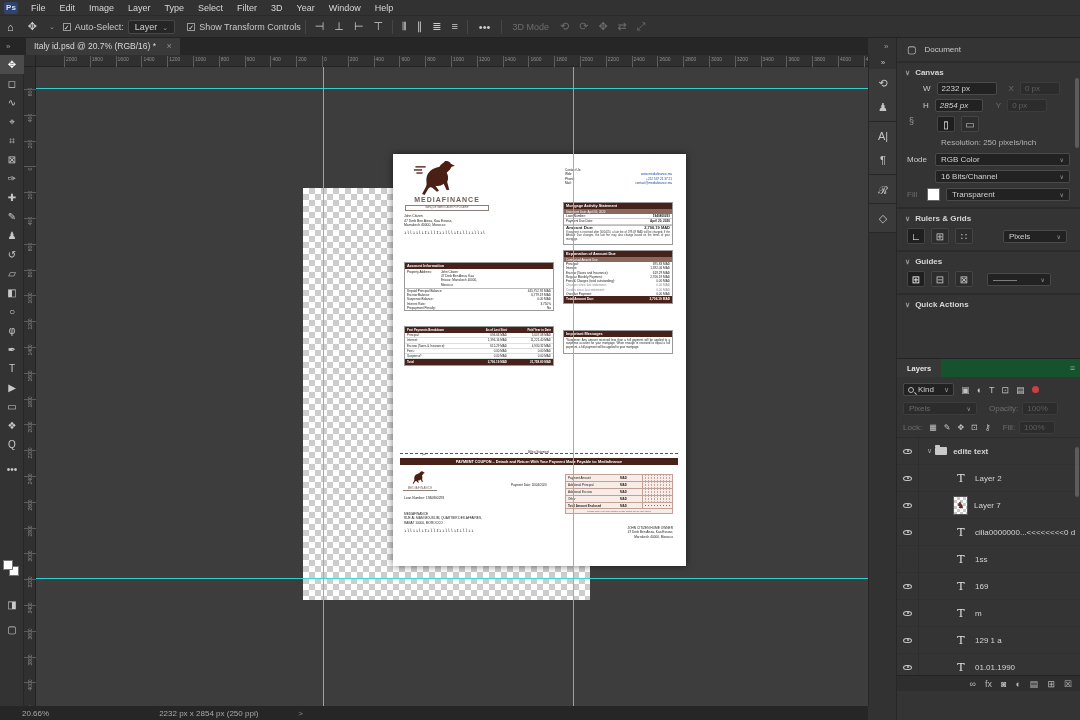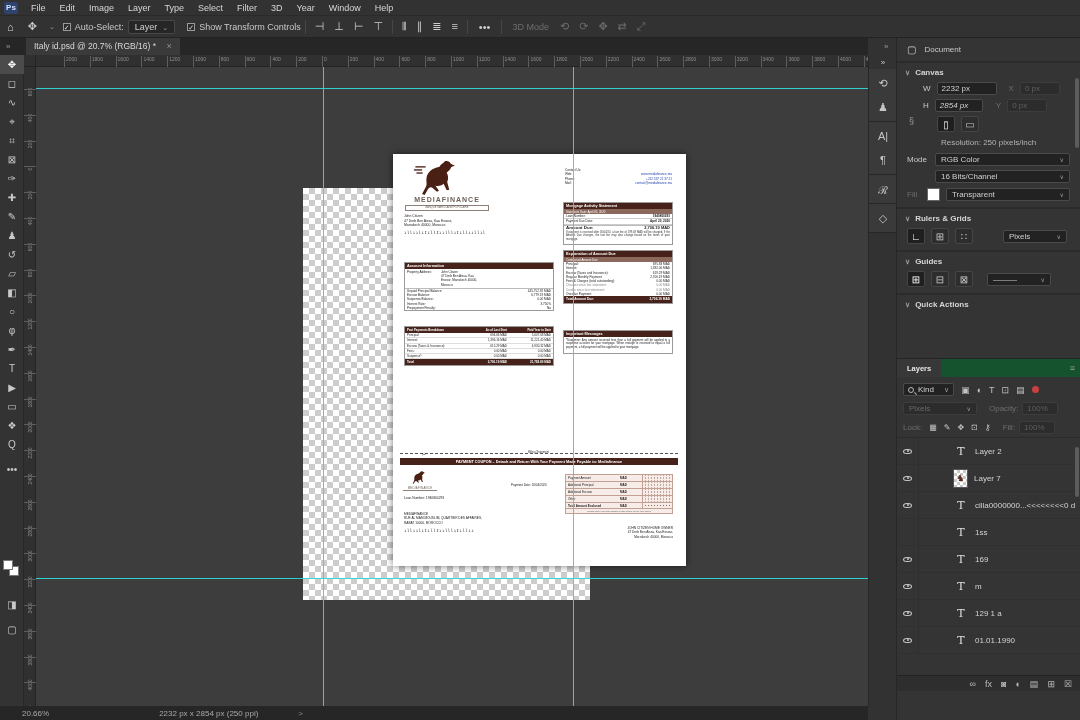--- a/index.html
+++ b/index.html
@@ -692,20 +692,28 @@
           <span class="f-icon" style="font-size:8px;">⚷</span>
         </span>
       <span style="margin-left:12px;">Fill:</span>
       <span class="field dis" style="margin-left:4px; width:36px;">100%</span>
     </div>
     <div id="layer-list">
         <div class="layer-row">
           <span class="eye-cell">
             <span class="eye"></span>
           </span>
+          <span class="chev">∨</span>
+          <span class="folder"></span>
+          <span style="font-weight:bold;">edite text</span>
+        </div>
+        <div class="layer-row">
+          <span class="eye-cell">
+            <span class="eye"></span>
+          </span>
           <span class="t-icon" style="margin-left:34px; margin-right:6px;">T</span>
           <span>Layer 2</span>
         </div>
         <div class="layer-row">
           <span class="eye-cell">
             <span class="eye"></span>
           </span>
           <span class="thumb3" style="margin-left:34px;">♞</span>
           <span>Layer 7</span>
         </div>

